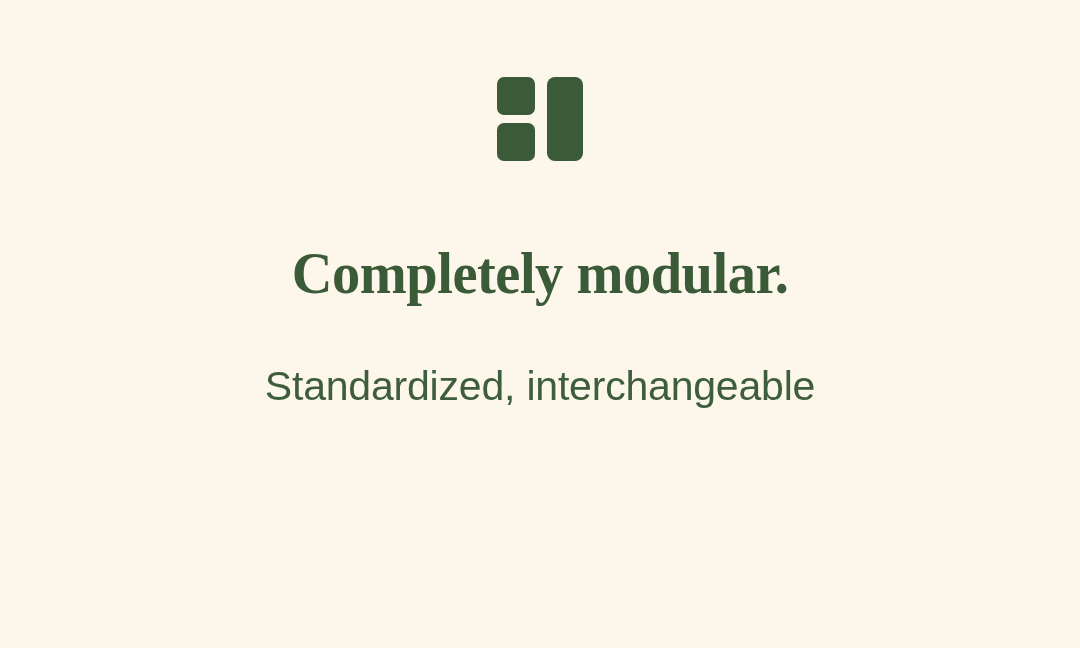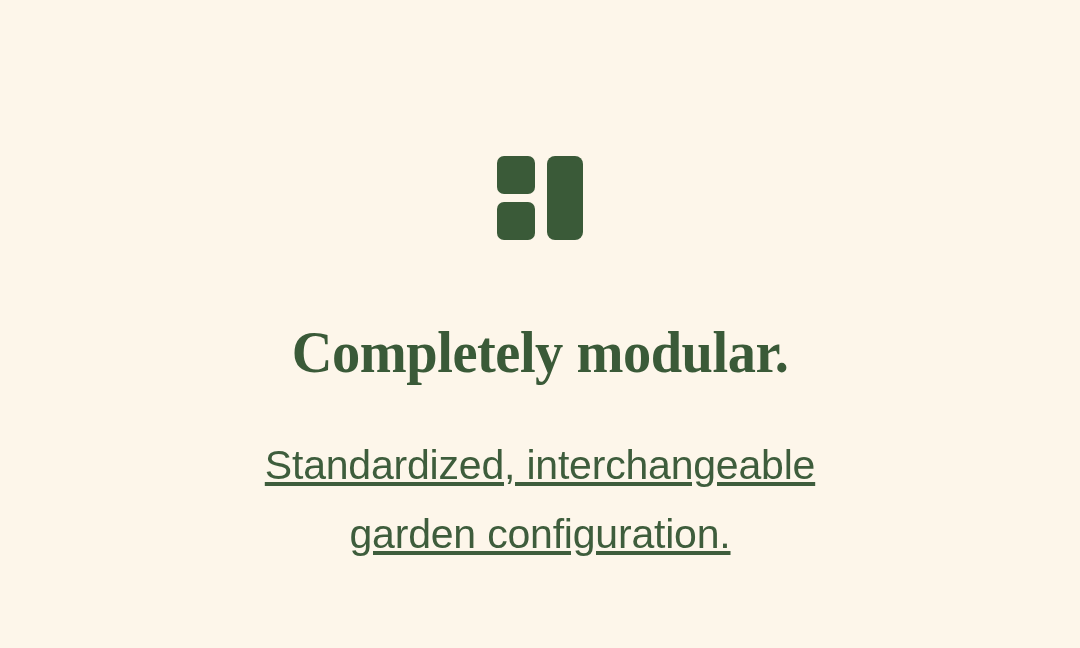--- a/index.html
+++ b/index.html
@@ -17,21 +17,21 @@
     -webkit-font-smoothing: antialiased;
   }
 
   .feature-section {
     width: 1080px;
     height: 648px;
     box-sizing: border-box;
     display: flex;
     flex-direction: column;
     align-items: center;
-    justify-content: center;
+    justify-content: flex-start;
     background: #FDF6EA;
     padding-top: 77px;
   }
 
   
   .modular-icon {
     width: 86px;
     height: 84px;
     display: block;
     flex: none;
@@ -65,36 +65,34 @@
     font-size: 41px;
     line-height: 69px;
     color: #3E5D3C;
     text-align: center;
     letter-spacing: -0.2px;
   }
 
   .body-copy .line {
     display: block;
     white-space: nowrap;
-    text-decoration: underline;
   }
 </style>
 </head>
 <body>
 
 <section class="feature-section">
 
   <span class="icon-wrap">
     <svg class="modular-icon" viewBox="0 0 86 84" xmlns="http://www.w3.org/2000/svg" aria-hidden="true">
       <rect x="0" y="0" width="38" height="38" rx="7" ry="7" fill="#3A5A38"></rect>
       <rect x="0" y="46" width="38" height="38" rx="7" ry="7" fill="#3A5A38"></rect>
       <rect x="50" y="0" width="36" height="84" rx="8" ry="8" fill="#3A5A38"></rect>
     </svg>
   </span>
 
   <h2 class="heading">Completely modular.</h2>
 
   <p class="body-copy">
     <span class="line">Standardized, interchangeable</span>
-    <span class="line">garden configuration.</span>
   </p>
 
 </section>
 
 </body></html>

